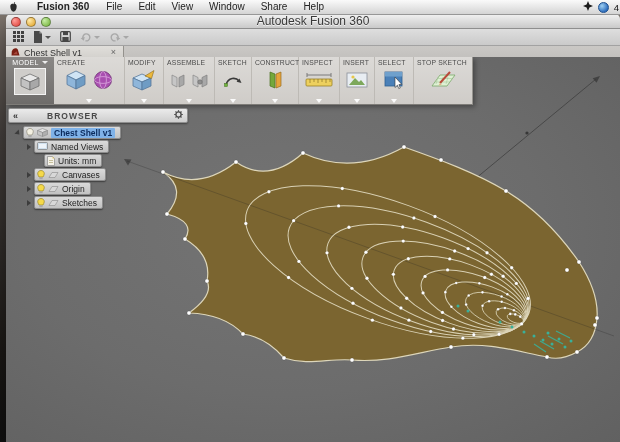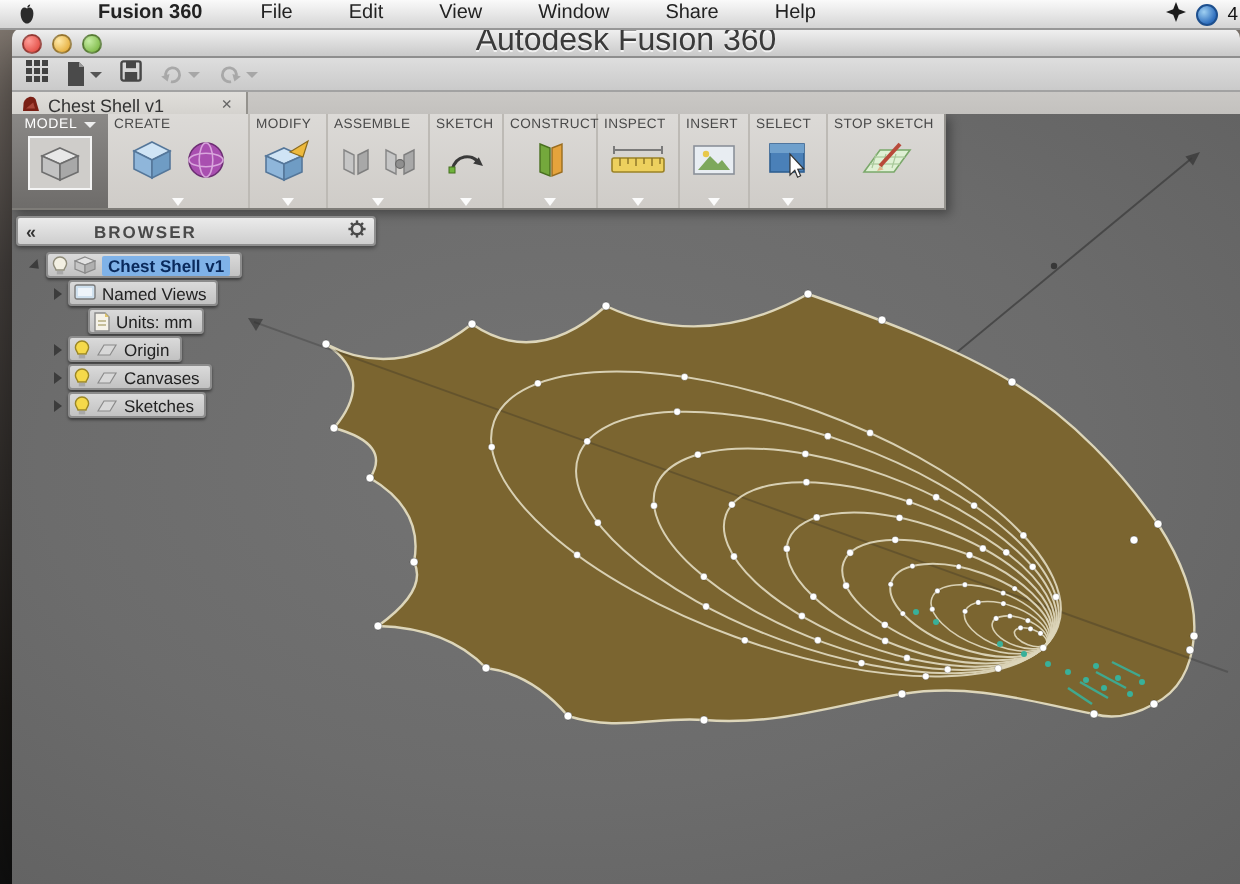--- a/index.html
+++ b/index.html
@@ -7,21 +7,21 @@
     width:620px;height:442px;overflow:hidden;position:relative;
     font-family:"Liberation Sans",sans-serif;
     background:linear-gradient(180deg,#8a8178 0%,#6e6660 12%,#4a4542 30%,#1d1a17 80%,#111 100%);
     -webkit-font-smoothing:antialiased;
   }
   
   .menubar{
     position:absolute;left:0;top:0;width:620px;height:14px;
     background:linear-gradient(#fafafa,#d4d4d4);
     border-bottom:1px solid #979797;
-    display:flex;align-items:center;gap:12px;
+    display:flex;align-items:center;gap:0;
     font-size:10px;color:#222;z-index:50;
   }
   .menubar .apple{margin:0 10px 0 9px;display:flex;align-items:center;}
   .menubar .mitem{padding:0 8px;line-height:14px;}
   .menubar .appname{font-weight:bold;padding:0 9px;}
   .menubar .mright{margin-left:auto;display:flex;align-items:center;gap:5px;padding-right:1px;}
   .menubar .mcount{font-size:9.5px;color:#111;}
   .globe-icon{width:9px;height:9px;border-radius:50%;
     background:radial-gradient(circle at 3px 3px,#9fd0f2,#2f6fbe 70%);
     border:0.5px solid #1d4f8e;display:inline-block;}
@@ -31,21 +31,21 @@
     border-radius:5px 5px 0 0;
     box-shadow:0 10px 30px rgba(0,0,0,.55);
     z-index:10;
   }
   .titlebar{
     height:14px;border-radius:5px 5px 0 0;
     background:linear-gradient(#f2f2f2,#c9c9c9);
     border-bottom:1px solid #8e8e8e;
     position:relative;display:flex;align-items:center;justify-content:center;
   }
-  .title-text{font-size:16px;color:#3a3a3a;text-shadow:0 1px 0 rgba(255,255,255,.7);}
+  .title-text{font-size:12px;color:#3a3a3a;text-shadow:0 1px 0 rgba(255,255,255,.7);}
   .lights{position:absolute;left:5px;top:3px;display:flex;gap:5px;}
   .light{width:8px;height:8px;border-radius:50%;border:0.5px solid rgba(0,0,0,.35);}
   .light.red{background:radial-gradient(circle at 2.5px 2.5px,#ff9d97,#dc3c33);}
   .light.yellow{background:radial-gradient(circle at 2.5px 2.5px,#ffe9a8,#dfa023);}
   .light.green{background:radial-gradient(circle at 2.5px 2.5px,#c6eda4,#6fae33);}
   
   .quickbar{
     height:16px;background:linear-gradient(#dedede,#cacaca);
     border-bottom:1px solid #a2a2a2;
     display:flex;align-items:center;gap:9px;padding-left:7px;
@@ -575,35 +575,35 @@
         <div class="brow ind2">
           <span class="twisty"></span>
           <span class="pill">
             <svg width="8" height="10" viewBox="0 0 8 10">
                 <path d="M4 0.5 C6 0.5 7.3 2 7.3 3.8 C7.3 5.2 6.3 5.8 6 7 L2 7 C1.7 5.8 0.7 5.2 0.7 3.8 C0.7 2 2 0.5 4 0.5 Z" fill="#f5d94a" stroke="#9a8626" stroke-width="0.7"></path>
                 <rect x="2.4" y="7.4" width="3.2" height="1.8" fill="#a8a8a8"></rect>
               </svg>
             <svg width="11" height="8" viewBox="0 0 11 8">
                 <polygon points="1,6.5 4,1.5 10,1.5 7,6.5" fill="#d8d8d8" stroke="#8a8a8a" stroke-width="0.6"></polygon>
               </svg>
-            <span>Origin</span>
+            <span>Canvases</span>
           </span>
         </div>
 
         <div class="brow ind2">
           <span class="twisty"></span>
           <span class="pill">
             <svg width="8" height="10" viewBox="0 0 8 10">
                 <path d="M4 0.5 C6 0.5 7.3 2 7.3 3.8 C7.3 5.2 6.3 5.8 6 7 L2 7 C1.7 5.8 0.7 5.2 0.7 3.8 C0.7 2 2 0.5 4 0.5 Z" fill="#f5d94a" stroke="#9a8626" stroke-width="0.7"></path>
                 <rect x="2.4" y="7.4" width="3.2" height="1.8" fill="#a8a8a8"></rect>
               </svg>
             <svg width="11" height="8" viewBox="0 0 11 8">
                 <polygon points="1,6.5 4,1.5 10,1.5 7,6.5" fill="#d8d8d8" stroke="#8a8a8a" stroke-width="0.6"></polygon>
               </svg>
-            <span>Canvases</span>
+            <span>Origin</span>
           </span>
         </div>
 
         <div class="brow ind2">
           <span class="twisty"></span>
           <span class="pill">
             <svg width="8" height="10" viewBox="0 0 8 10">
                 <path d="M4 0.5 C6 0.5 7.3 2 7.3 3.8 C7.3 5.2 6.3 5.8 6 7 L2 7 C1.7 5.8 0.7 5.2 0.7 3.8 C0.7 2 2 0.5 4 0.5 Z" fill="#f5d94a" stroke="#9a8626" stroke-width="0.7"></path>
                 <rect x="2.4" y="7.4" width="3.2" height="1.8" fill="#a8a8a8"></rect>
               </svg>

